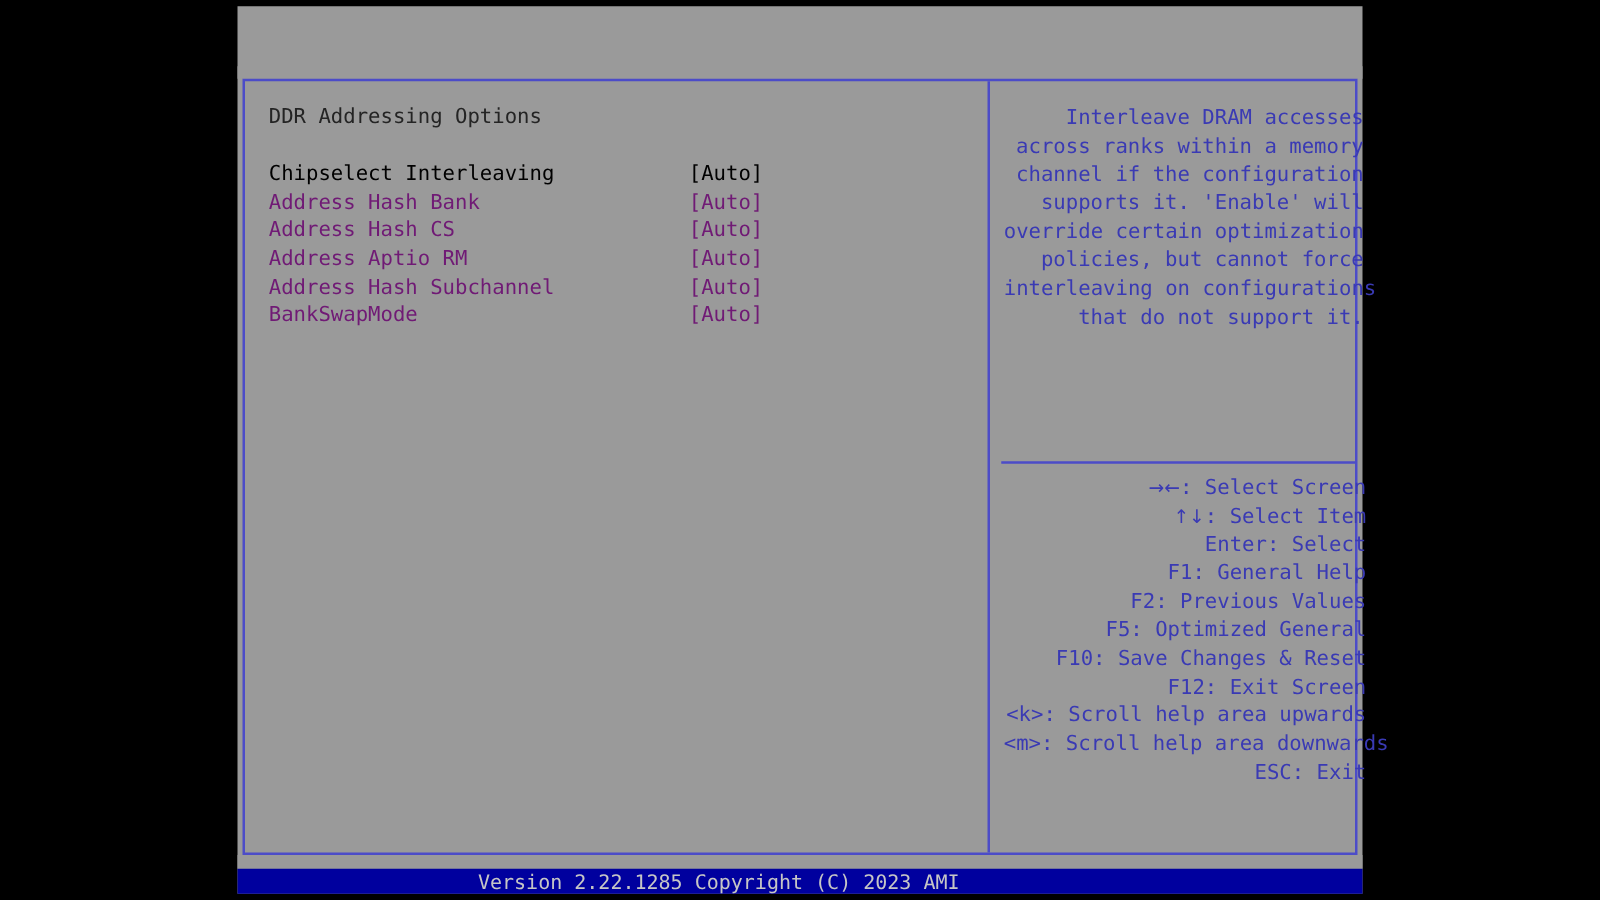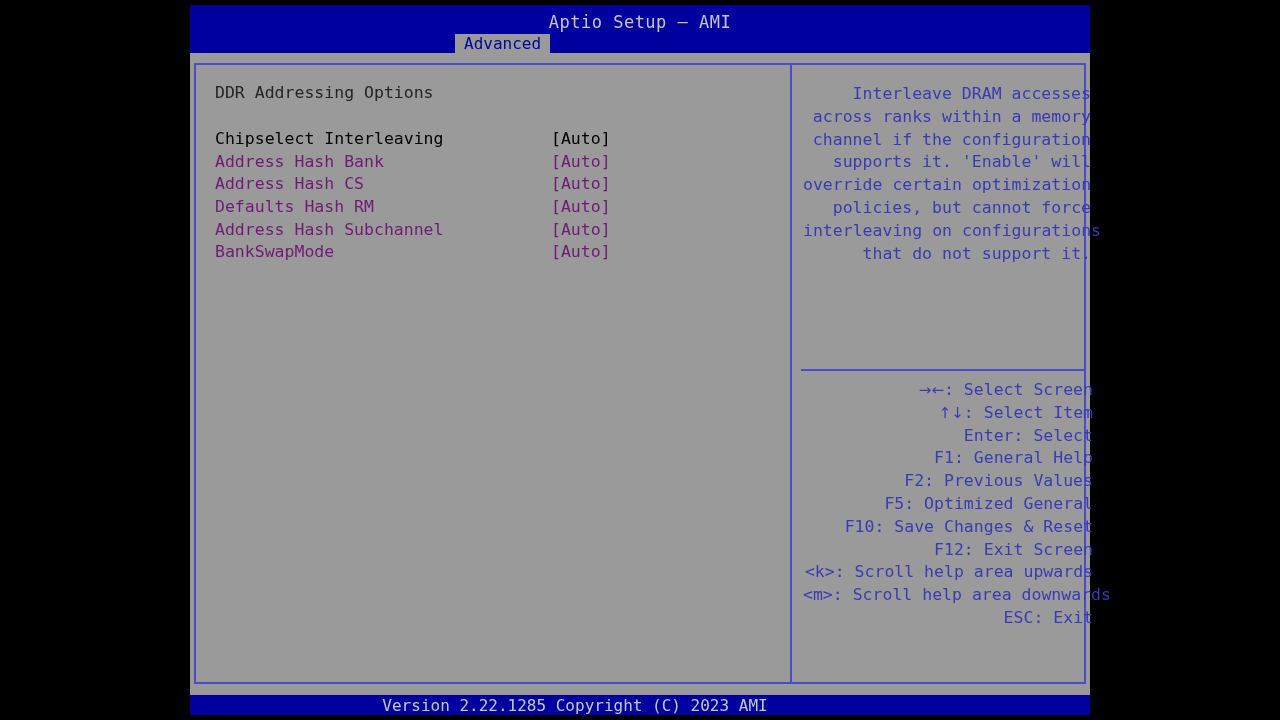--- a/index.html
+++ b/index.html
@@ -214,38 +214,32 @@
     font-size: 16px;
     white-space: pre;
   }
 </style>
 </head>
 <body>
 
 <div id="screen">
   <div id="console">
 
-    <div id="titlebar">
-      <div id="title-text">Aptio Setup – AMI</div>
-      <div id="tabbar">
-        <div id="tab-advanced">Advanced</div>
-      </div>
-    </div>
 
     <div id="gap-top"></div>
 
     <div id="bodyframe">
 
       <div id="left-pane">
         <div class="section-title">DDR Addressing Options</div>
         <div id="options-list">
             <div class="opt-row selected"><span class="opt-label">Chipselect Interleaving</span><span class="opt-value">[Auto]</span></div>
             <div class="opt-row normal"><span class="opt-label">Address Hash Bank</span><span class="opt-value">[Auto]</span></div>
             <div class="opt-row normal"><span class="opt-label">Address Hash CS</span><span class="opt-value">[Auto]</span></div>
-            <div class="opt-row normal"><span class="opt-label">Defaults Hash RM</span><span class="opt-value">[Auto]</span></div>
+            <div class="opt-row normal"><span class="opt-label">Address Aptio RM</span><span class="opt-value">[Auto]</span></div>
             <div class="opt-row normal"><span class="opt-label">Address Hash Subchannel</span><span class="opt-value">[Auto]</span></div>
             <div class="opt-row normal"><span class="opt-label">BankSwapMode</span><span class="opt-value">[Auto]</span></div>
           </div>
       </div>
 
       <div id="vdivider"></div>
 
       <div id="right-pane">
         <div id="help-text">
             <div class="help-line">Interleave DRAM accesses</div>

